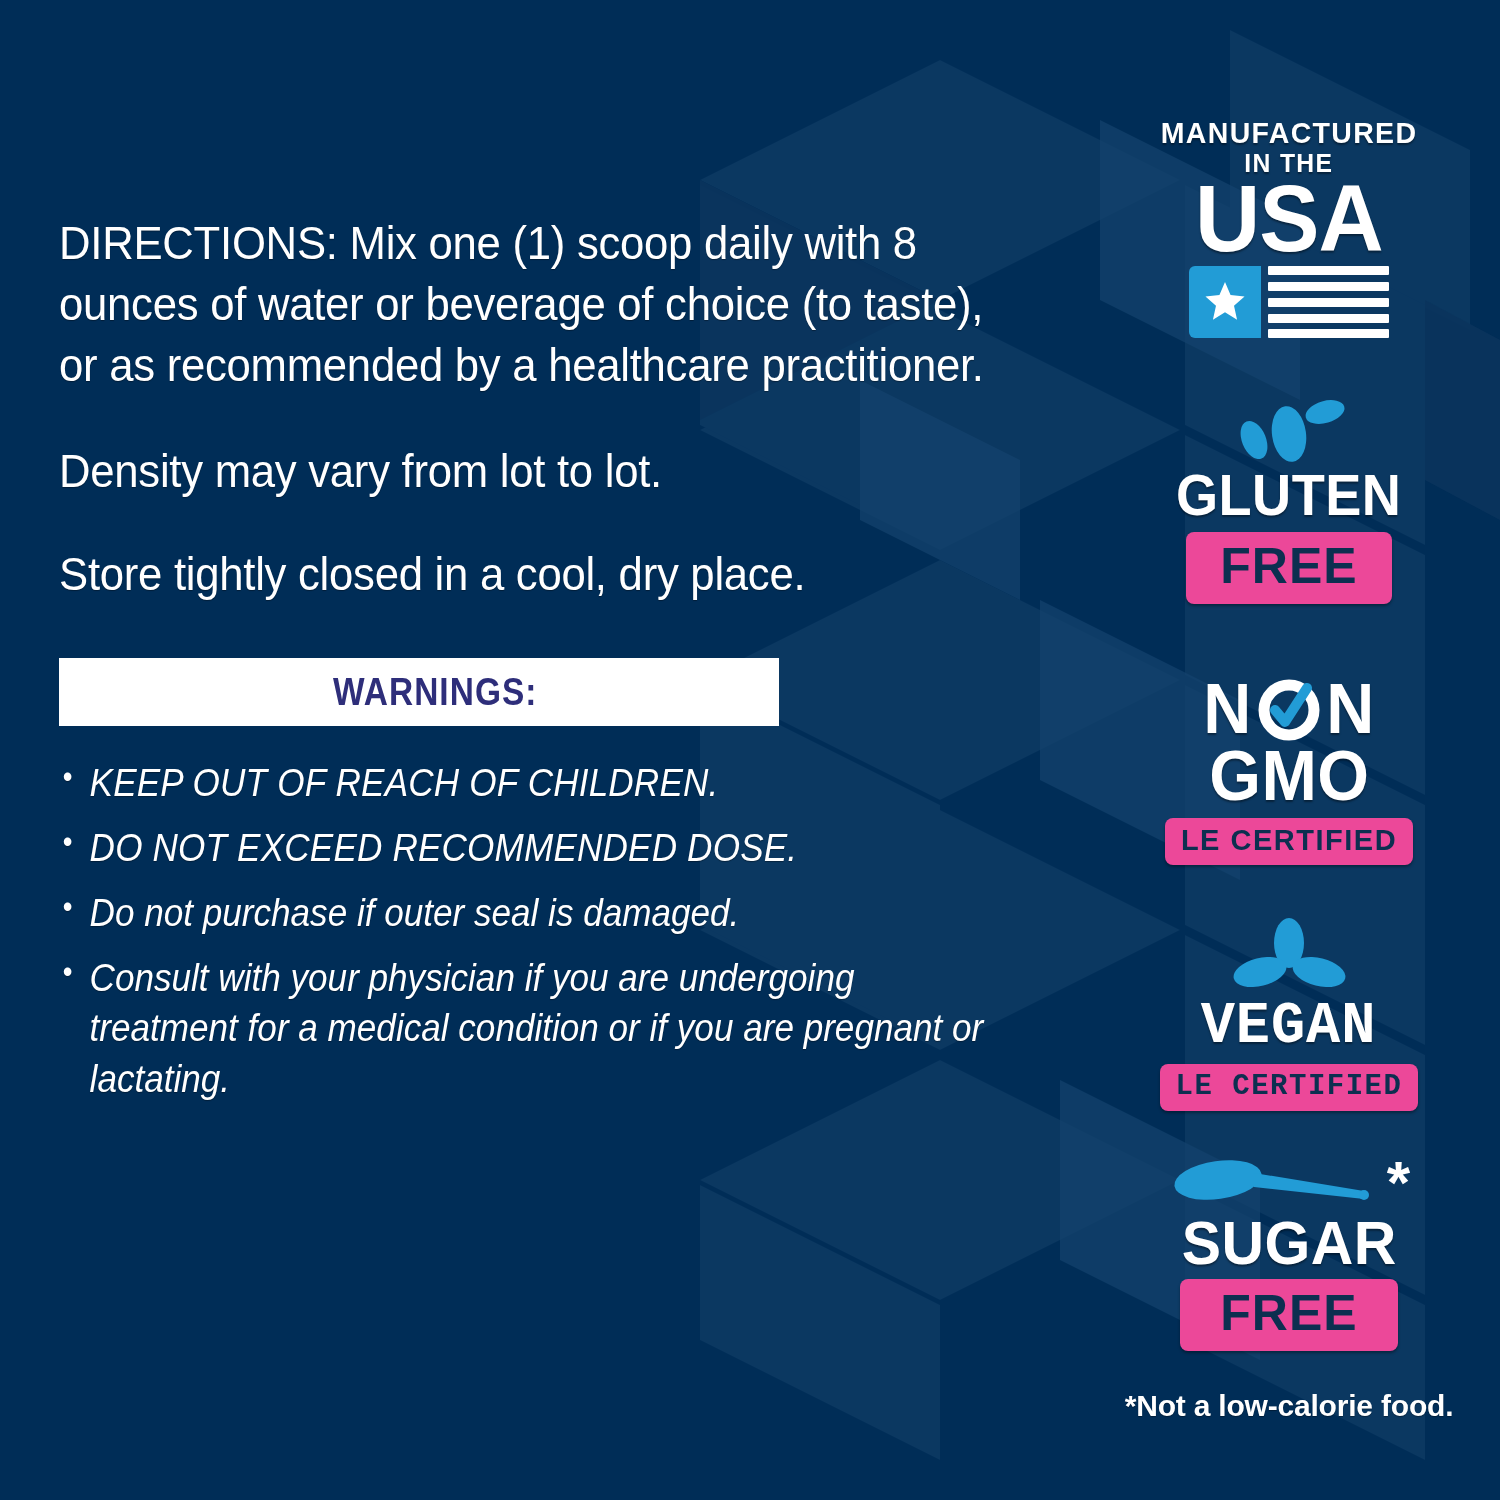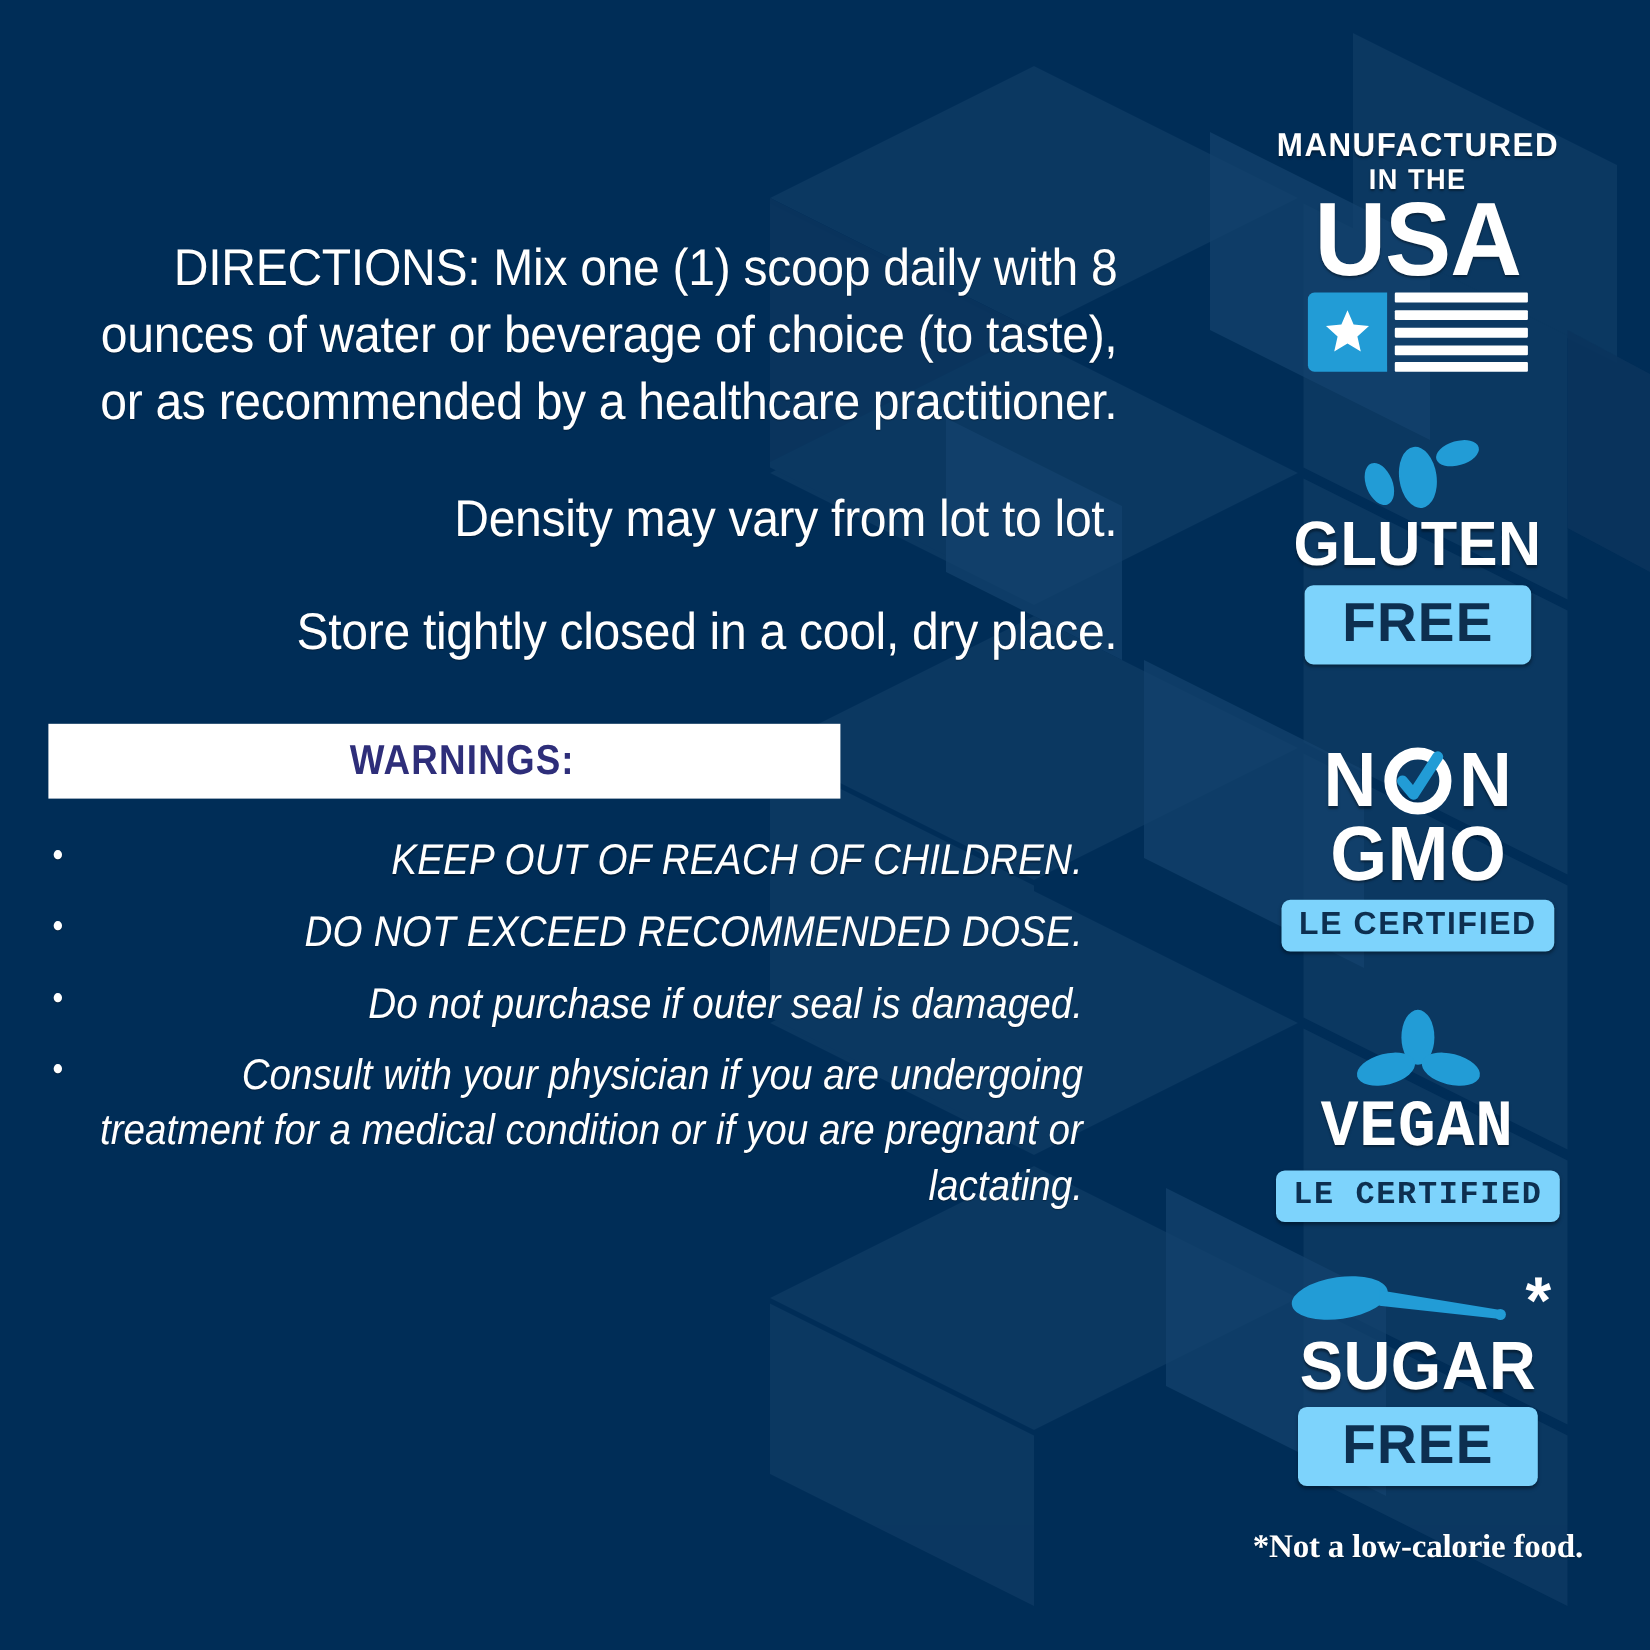--- a/index.html
+++ b/index.html
@@ -20,23 +20,22 @@
 
   
   #bg-pattern {
     position:absolute; inset:0;
     pointer-events:none;
   }
 
   
   #content {
     position:absolute;
-    left:44px; top:212px;
+    left:59px; top:212px;
     width:1045px;
-    text-align:right;
   }
 
   .para {
     color:#ffffff;
     font-size:47px;
     line-height:1.30;
     letter-spacing:-0.3px;
     font-weight:400;
     transform:scaleX(0.93);
     transform-origin:left center;
@@ -97,21 +96,21 @@
     color:#ffffff;
     font-weight:800;
     letter-spacing:0.5px;
     line-height:0.98;
     text-align:center;
     text-shadow:0 2px 2px rgba(0,0,0,.4);
     transform:scaleX(0.95);
   }
 
   .pill {
-    background:#7dd3fc;
+    background:#ec4899;
     color:#0d2f50;
     font-weight:800;
     border-radius:8px;
     text-align:center;
     line-height:1;
     letter-spacing:1px;
     box-shadow:0 2px 3px rgba(0,0,0,.35);
   }
 
   
@@ -153,21 +152,20 @@
 
   
   #footnote {
     color:#ffffff;
     font-size:30px;
     font-weight:700;
     letter-spacing:-0.2px;
     text-align:center;
     margin-top:18px;
     text-shadow:0 1px 1px rgba(0,0,0,.35);
-    font-family:Liberation Serif, serif;
   }
 </style>
 </head>
 <body>
 
 <div id="page">
 
   <svg id="bg-pattern" viewBox="0 0 1500 1500" preserveAspectRatio="none">
     <g fill="#0d3a63" opacity="0.85">
       <polygon points="940,60 1180,180 940,300 700,180"></polygon>

